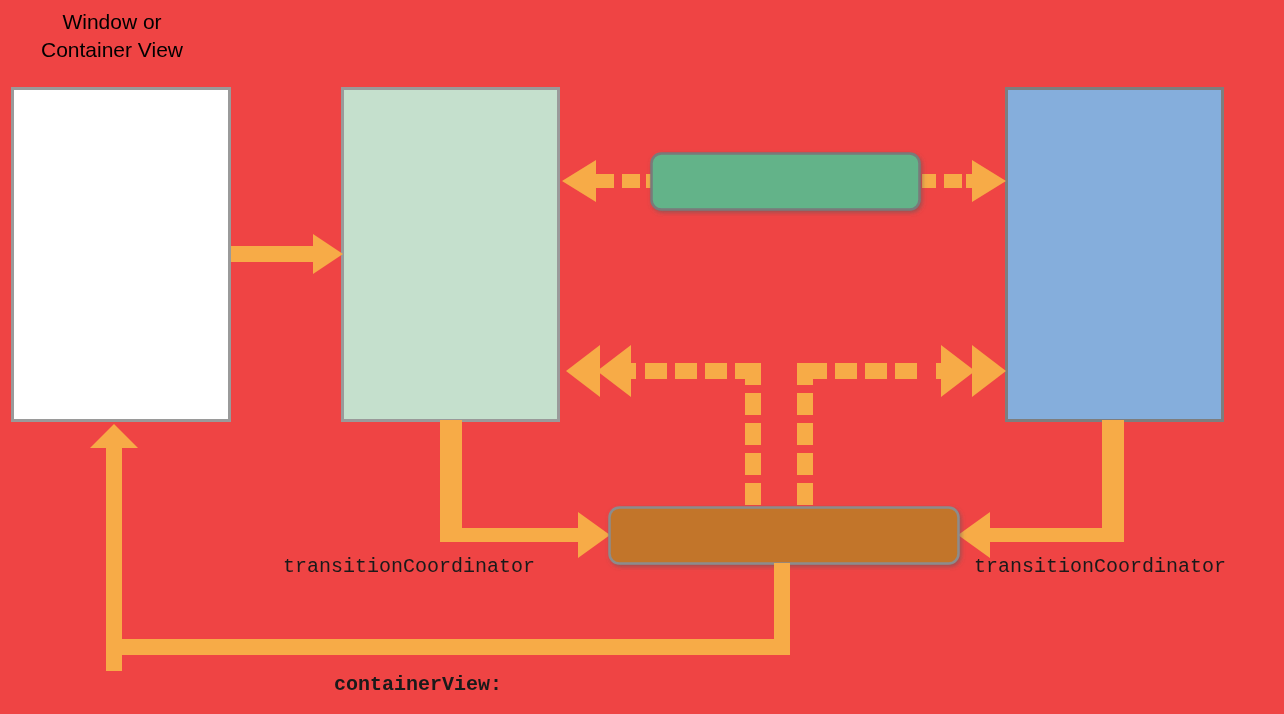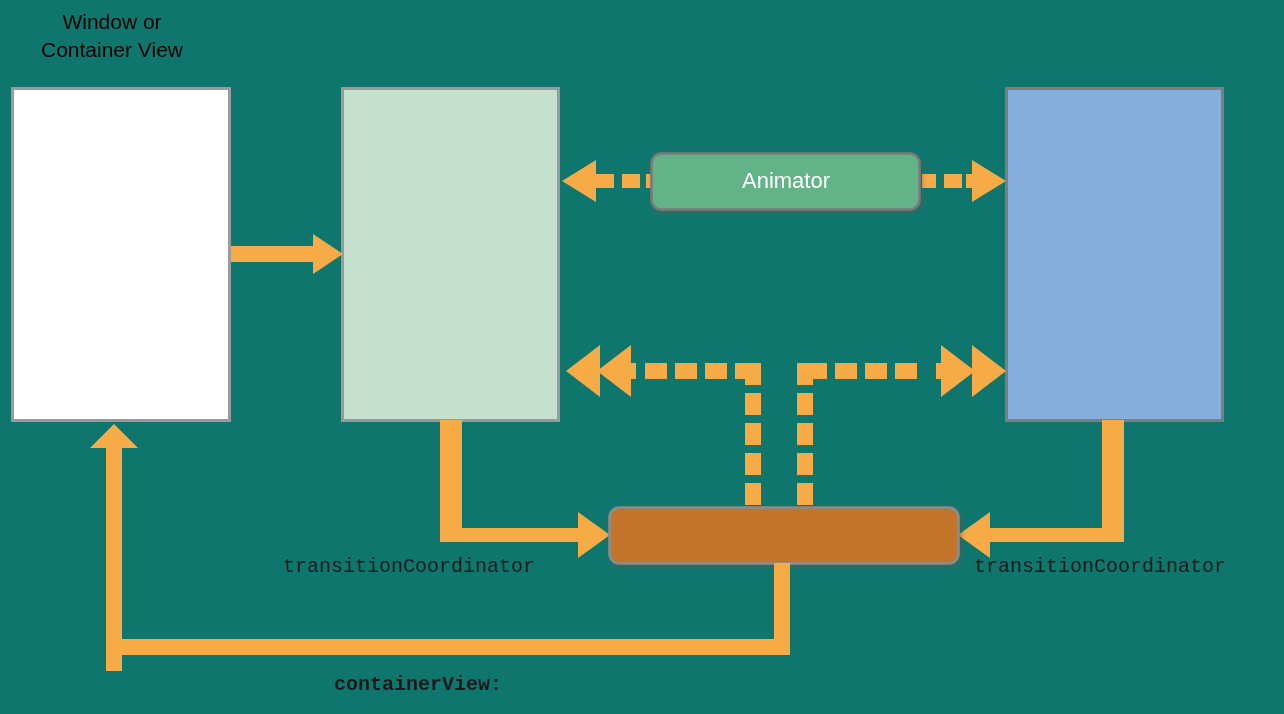--- a/index.html
+++ b/index.html
@@ -4,21 +4,21 @@
 <style>
   html, body {
     margin: 0;
     padding: 0;
     background: #ffffff;
   }
   #canvas {
     position: relative;
     width: 1284px;
     height: 714px;
-    background: #0f766e;
+    background: #ef4444;
     overflow: hidden;
     font-family: "Liberation Sans", sans-serif;
   }
   svg.layer {
     position: absolute;
     left: 0;
     top: 0;
     width: 1284px;
     height: 714px;
   }
@@ -175,21 +175,20 @@
         L 122,448
         L 122,639
         L 774,639
         Z"></path>
     </g>
   </svg>
 
   <div class="plain-label" style="left:18px; top:8px; width:188px; text-align:center;">Window or
 Container View</div>
 
-  <div class="node-text" style="left:652px; top:168px; width:268px;">Animator</div>
 
 
 
   <div class="mono-label" style="left:283px; top:553px;">transitionCoordinator</div>
 
   <div class="mono-label" style="left:974px; top:553px;">transitionCoordinator</div>
 
   <div class="mono-label" style="left:334px; top:671px;font-weight:bold;">containerView:</div>
 
 </div>

